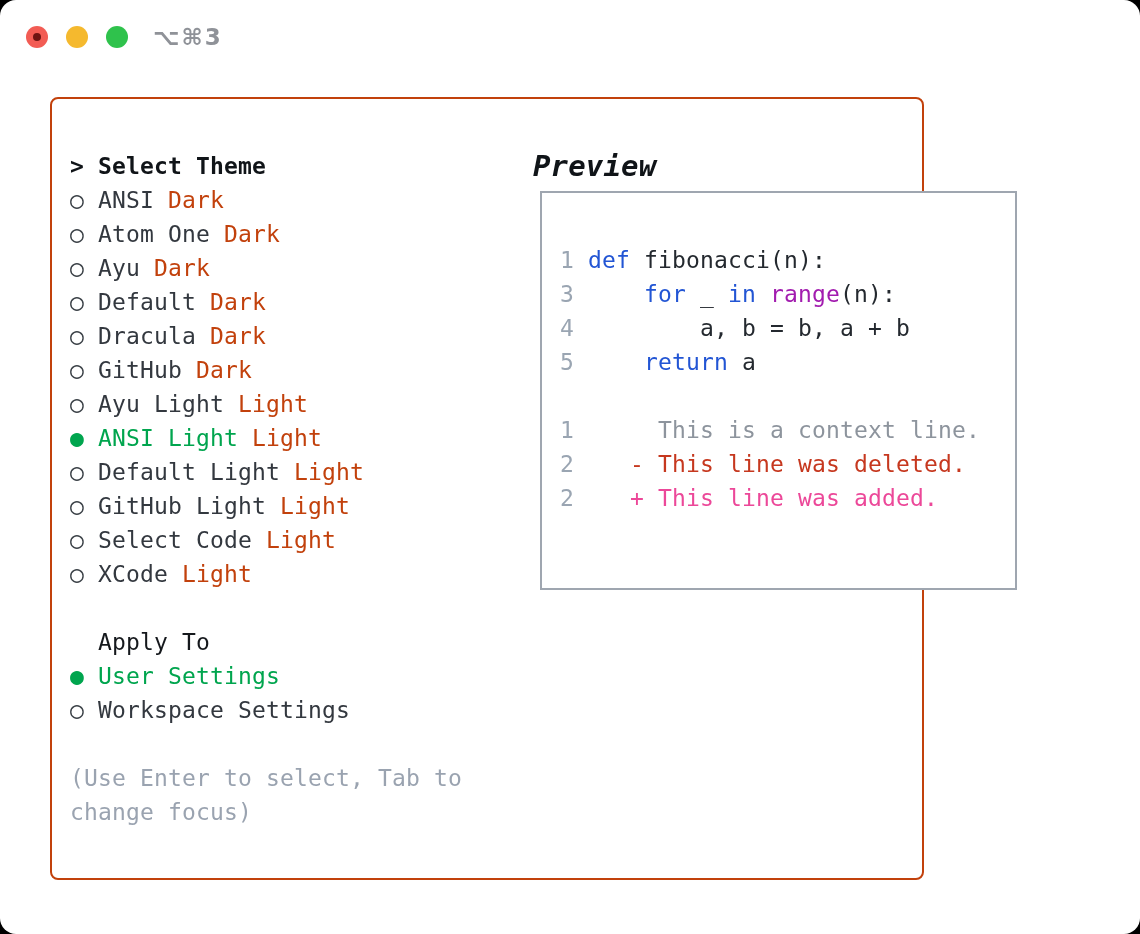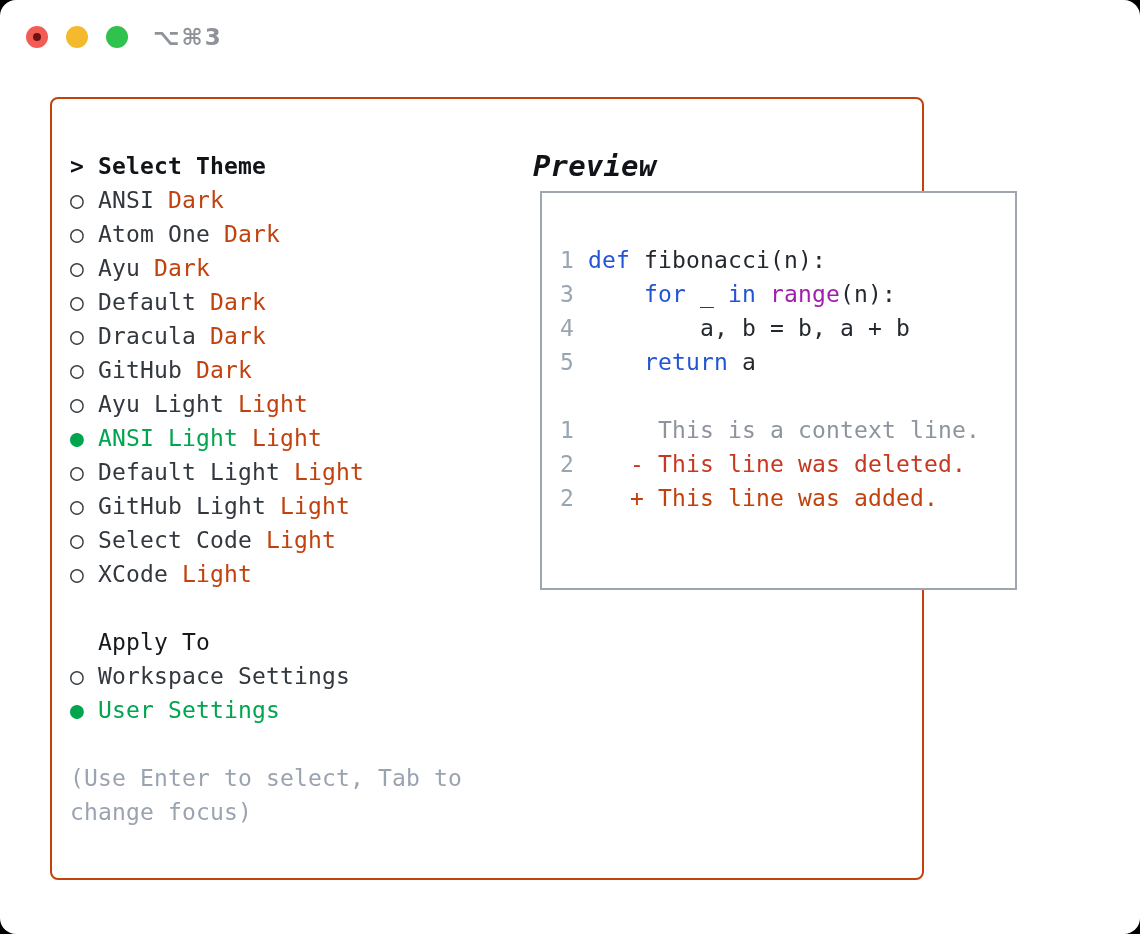--- a/index.html
+++ b/index.html
@@ -49,21 +49,21 @@
   .s-item-selected{color:#00a54e;}
   .s-variant{color:#c2410c;}
   .s-subhead{color:#15181c;}
   .s-hint{color:#9aa3b0;}
   .s-num{color:#9aa5b2;}
   .s-kw{color:#2255d4;}
   .s-fn{color:#a21caf;}
   .s-lit{color:#27a327;}
   .s-code{color:#24292f;}
   .s-del{color:#c6381f;}
-  .s-add{color:#c2410c;}
+  .s-add{color:#ec4899;}
   .s-ctx{color:#8d949d;}
 </style>
 </head>
 <body>
 
 <div class="screen">
 
   <div class="titlebar">
     <div class="tl tl-close"></div>
     <div class="tl tl-min"></div>
@@ -82,22 +82,22 @@
         <div class="line"><span class="s-radio">○ </span><span class="s-item">Dracula</span><span class="s-variant"> Dark</span></div>
         <div class="line"><span class="s-radio">○ </span><span class="s-item">GitHub</span><span class="s-variant"> Dark</span></div>
         <div class="line"><span class="s-radio">○ </span><span class="s-item">Ayu Light</span><span class="s-variant"> Light</span></div>
         <div class="line"><span class="s-radio-on">● </span><span class="s-item-selected">ANSI Light</span><span class="s-variant"> Light</span></div>
         <div class="line"><span class="s-radio">○ </span><span class="s-item">Default Light</span><span class="s-variant"> Light</span></div>
         <div class="line"><span class="s-radio">○ </span><span class="s-item">GitHub Light</span><span class="s-variant"> Light</span></div>
         <div class="line"><span class="s-radio">○ </span><span class="s-item">Select Code</span><span class="s-variant"> Light</span></div>
         <div class="line"><span class="s-radio">○ </span><span class="s-item">XCode</span><span class="s-variant"> Light</span></div>
         <div class="line">&nbsp;</div>
         <div class="line"><span class="s-code">  </span><span class="s-subhead">Apply To</span></div>
+        <div class="line"><span class="s-radio-on">● </span><span class="s-item-selected">User Settings</span></div>
         <div class="line"><span class="s-radio">○ </span><span class="s-item">Workspace Settings</span></div>
-        <div class="line"><span class="s-radio-on">● </span><span class="s-item-selected">User Settings</span></div>
         <div class="line">&nbsp;</div>
         <div class="line"><span class="s-hint">(Use Enter to select, Tab to</span></div>
         <div class="line"><span class="s-hint">change focus)</span></div>
       </div>
 
     <div class="preview-label">Preview</div>
 
     <div class="preview-box">
       <div class="pane preview-content">
           <div class="line"><span class="s-num">1 </span><span class="s-kw">def</span><span class="s-code"> fibonacci(n):</span></div>

